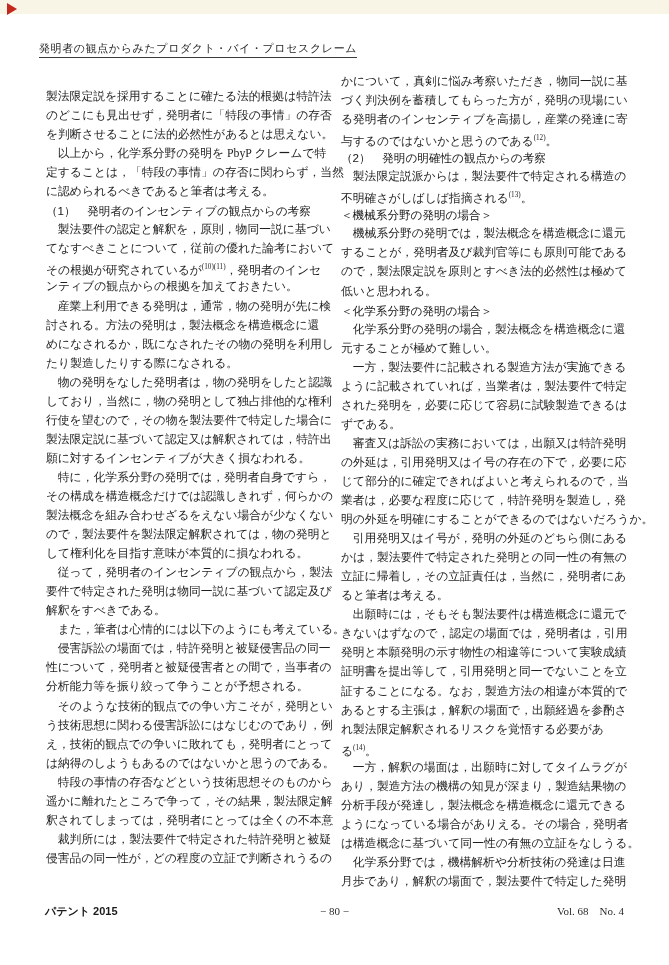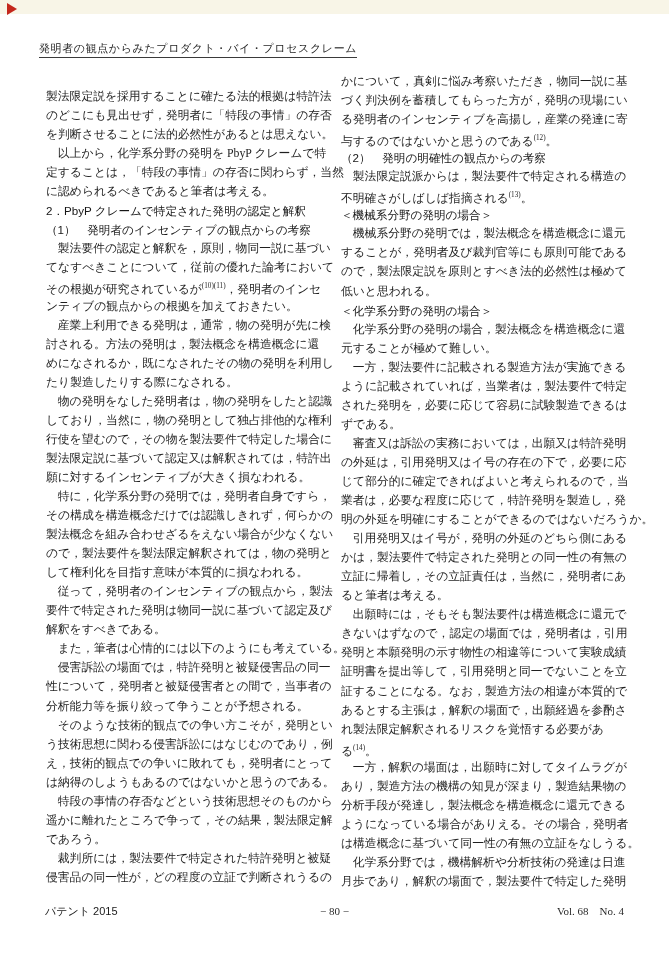--- a/index.html
+++ b/index.html
@@ -54,42 +54,41 @@
     letter-spacing:0;
   }
   .footer{
     position:absolute;left:45px;top:904px;width:579px;
     display:flex;align-items:baseline;
     font-size:11px;line-height:14px;
   }
   .footer .f-left{
     flex:1;text-align:left;
     font-family:"Liberation Sans","DejaVu Sans",sans-serif;
-    font-weight:normal;color:#1a1a1a;
+    font-weight:bold;color:#1a1a1a;
   }
   .footer .f-center{flex:1;text-align:center;color:#2a2a2a;}
   .footer .f-right{flex:1;text-align:right;color:#2a2a2a;}
 </style>
 </head>
 <body>
 
 <div class="page">
   <div class="top-band"></div>
   <div class="corner-triangle"></div>
 
   <div class="running-head">発明者の観点からみたプロダクト・バイ・プロセスクレーム</div>
 
   <div class="col col-left" id="col-left">
       <div class="line b">製法限定説を採用することに確たる法的根拠は特許法</div>
       <div class="line b">のどこにも見出せず，発明者に「特段の事情」の存否</div>
       <div class="line b">を判断させることに法的必然性があるとは思えない。</div>
       <div class="line b">　以上から，化学系分野の発明を PbyP クレームで特</div>
       <div class="line b">定することは，「特段の事情」の存否に関わらず，当然</div>
       <div class="line b">に認められるべきであると筆者は考える。</div>
-      <div class="line h1">2．PbyP クレームで特定された発明の認定と解釈</div>
       <div class="line h2">（1）　発明者のインセンティブの観点からの考察</div>
       <div class="line b">　製法要件の認定と解釈を，原則，物同一説に基づい</div>
       <div class="line b">てなすべきことについて，従前の優れた論考において</div>
       <div class="line b"><span>その根拠が研究されているが</span><span class="sup">(10)(11)</span><span>，発明者のインセ</span></div>
       <div class="line b">ンティブの観点からの根拠を加えておきたい。</div>
       <div class="line b">　産業上利用できる発明は，通常，物の発明が先に検</div>
       <div class="line b">討される。方法の発明は，製法概念を構造概念に還</div>
       <div class="line b">めになされるか，既になされたその物の発明を利用し</div>
       <div class="line b">たり製造したりする際になされる。</div>
       <div class="line b">　物の発明をなした発明者は，物の発明をしたと認識</div>
@@ -108,21 +107,21 @@
       <div class="line b">　また，筆者は心情的には以下のようにも考えている。</div>
       <div class="line b">　侵害訴訟の場面では，特許発明と被疑侵害品の同一</div>
       <div class="line b">性について，発明者と被疑侵害者との間で，当事者の</div>
       <div class="line b">分析能力等を振り絞って争うことが予想される。</div>
       <div class="line b">　そのような技術的観点での争い方こそが，発明とい</div>
       <div class="line b">う技術思想に関わる侵害訴訟にはなじむのであり，例</div>
       <div class="line b">え，技術的観点での争いに敗れても，発明者にとって</div>
       <div class="line b">は納得のしようもあるのではないかと思うのである。</div>
       <div class="line b">　特段の事情の存否などという技術思想そのものから</div>
       <div class="line b">遥かに離れたところで争って，その結果，製法限定解</div>
-      <div class="line b">であろう。</div>
+      <div class="line b">釈されてしまっては，発明者にとっては全くの不本意</div>
       <div class="line b">　裁判所には，製法要件で特定された特許発明と被疑</div>
       <div class="line b">侵害品の同一性が，どの程度の立証で判断されうるの</div>
     </div>
 
   <div class="col col-right" id="col-right">
       <div class="line b">かについて，真剣に悩み考察いただき，物同一説に基</div>
       <div class="line b">づく判決例を蓄積してもらった方が，発明の現場にい</div>
       <div class="line b">る発明者のインセンティブを高揚し，産業の発達に寄</div>
       <div class="line b"><span>与するのではないかと思うのである</span><span class="sup">(12)</span><span>。</span></div>
       <div class="line h2">（2）　発明の明確性の観点からの考察</div>

